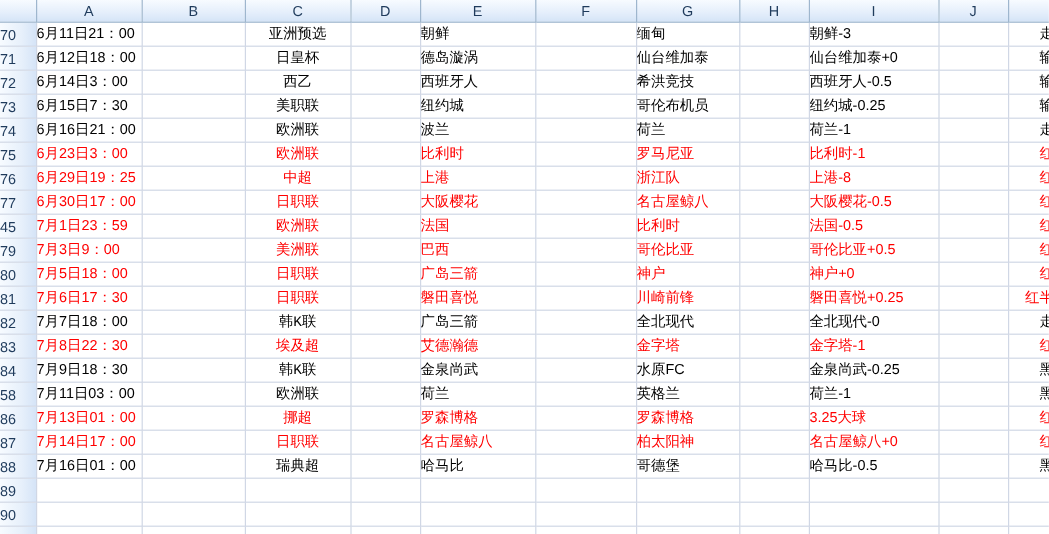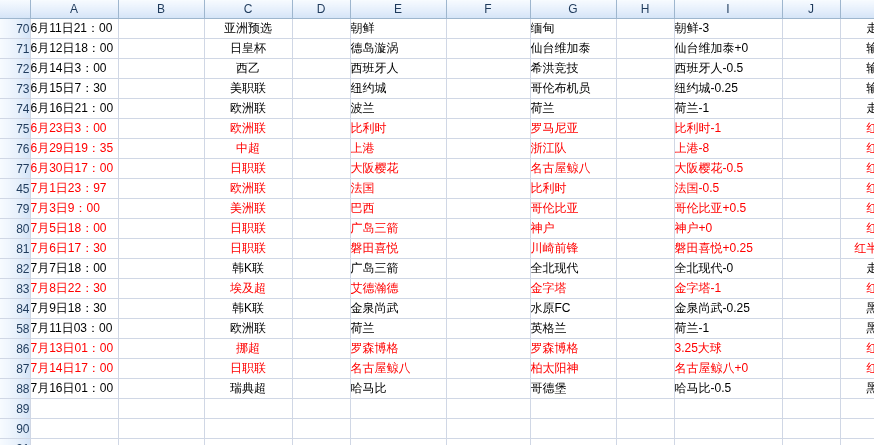--- a/index.html
+++ b/index.html
@@ -49,41 +49,41 @@
   th.corner {
     background: linear-gradient(to bottom, #f7fbff 0%, #e4eefb 60%, #d5e4f7 100%);
     border-right: 1px solid #9eb6ce;
     border-bottom: 1px solid #9eb6ce;
     width: 30px;
   }
   td.rowhead {
     background: linear-gradient(to right, #f7fbff 0%, #e7f0fb 60%, #d5e4f7 100%);
     border-right: 1px solid #9eb6ce;
     border-bottom: 1px solid #d0d7e5;
-    text-align: right;
+    text-align: left;
     color: #1f3b5c;
     width: 30px;
     font-size: 12px;
   }
   
   col.c-rh { width: 30px; }
   col.c-A  { width: 88px; }
   col.c-B  { width: 86px; }
   col.c-C  { width: 88px; }
   col.c-D  { width: 58px; }
   col.c-E  { width: 96px; }
   col.c-F  { width: 84px; }
   col.c-G  { width: 86px; }
   col.c-H  { width: 58px; }
   col.c-I  { width: 108px; }
   col.c-J  { width: 58px; }
   col.c-K  { width: 80px; }
 
   .cell { padding: 0 3px; }
-  .ctr  { text-align: center; }
+  .ctr  { text-align: center; font-family: Liberation Mono, monospace; }
   .lft  { text-align: left; }
   .rgt  { text-align: right; }
   .red  { color: #ff0000; }
   .blk  { color: #000000; }
 </style>
 </head>
 <body>
 
 <div id="sheet">
   <table class="grid">
@@ -198,21 +198,21 @@
           <td class="cell lft red">比利时</td>
           <td class="cell lft red"></td>
           <td class="cell lft red">罗马尼亚</td>
           <td class="cell lft red"></td>
           <td class="cell lft red">比利时-1</td>
           <td class="cell lft red"></td>
           <td class="cell rgt red">红（2-0）</td>
         </tr>
         <tr>
           <td class="rowhead">76</td>
-          <td class="cell lft red">6月29日19：35</td>
+          <td class="cell lft red">6月29日19：25</td>
           <td class="cell lft red"></td>
           <td class="cell ctr red">中超</td>
           <td class="cell lft red"></td>
           <td class="cell lft red">上港</td>
           <td class="cell lft red"></td>
           <td class="cell lft red">浙江队</td>
           <td class="cell lft red"></td>
           <td class="cell lft red">上港-8</td>
           <td class="cell lft red"></td>
           <td class="cell rgt red">红（3-1）</td>
@@ -226,21 +226,21 @@
           <td class="cell lft red">大阪樱花</td>
           <td class="cell lft red"></td>
           <td class="cell lft red">名古屋鲸八</td>
           <td class="cell lft red"></td>
           <td class="cell lft red">大阪樱花-0.5</td>
           <td class="cell lft red"></td>
           <td class="cell rgt red">红（2-1）</td>
         </tr>
         <tr>
           <td class="rowhead">45</td>
-          <td class="cell lft red">7月1日23：97</td>
+          <td class="cell lft red">7月1日23：59</td>
           <td class="cell lft red"></td>
           <td class="cell ctr red">欧洲联</td>
           <td class="cell lft red"></td>
           <td class="cell lft red">法国</td>
           <td class="cell lft red"></td>
           <td class="cell lft red">比利时</td>
           <td class="cell lft red"></td>
           <td class="cell lft red">法国-0.5</td>
           <td class="cell lft red"></td>
           <td class="cell rgt red">红（1-0）</td>

